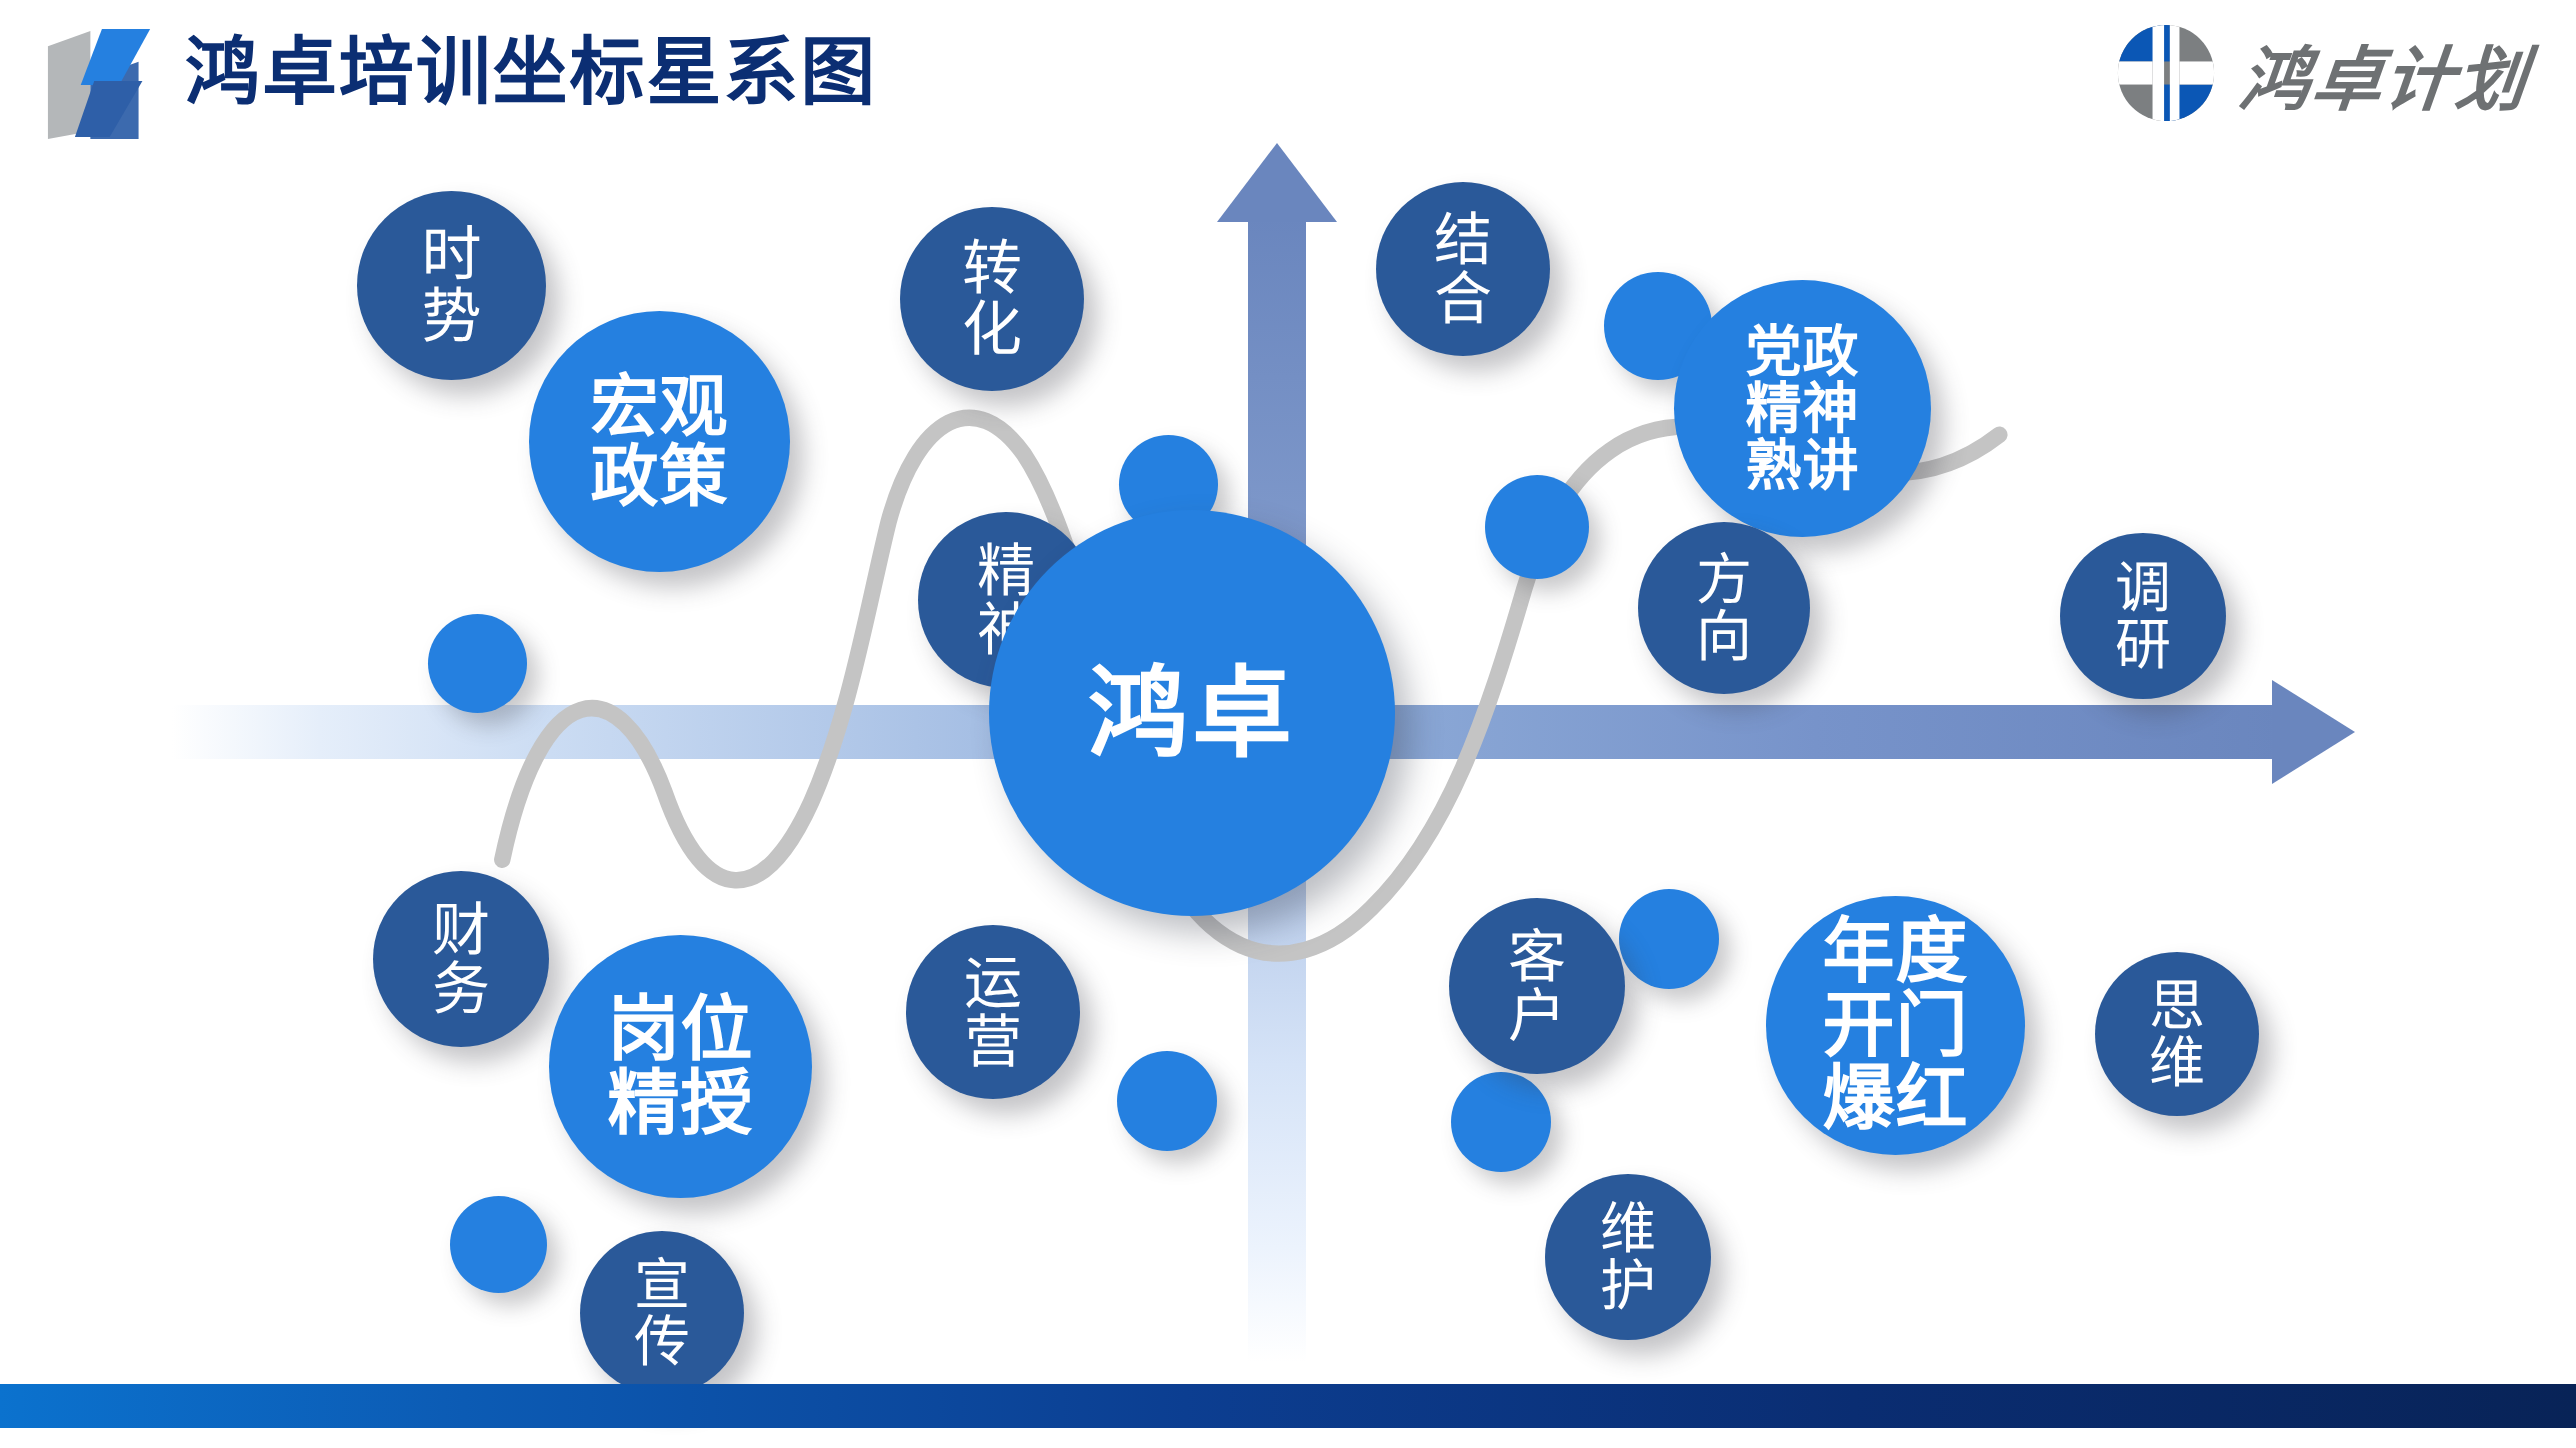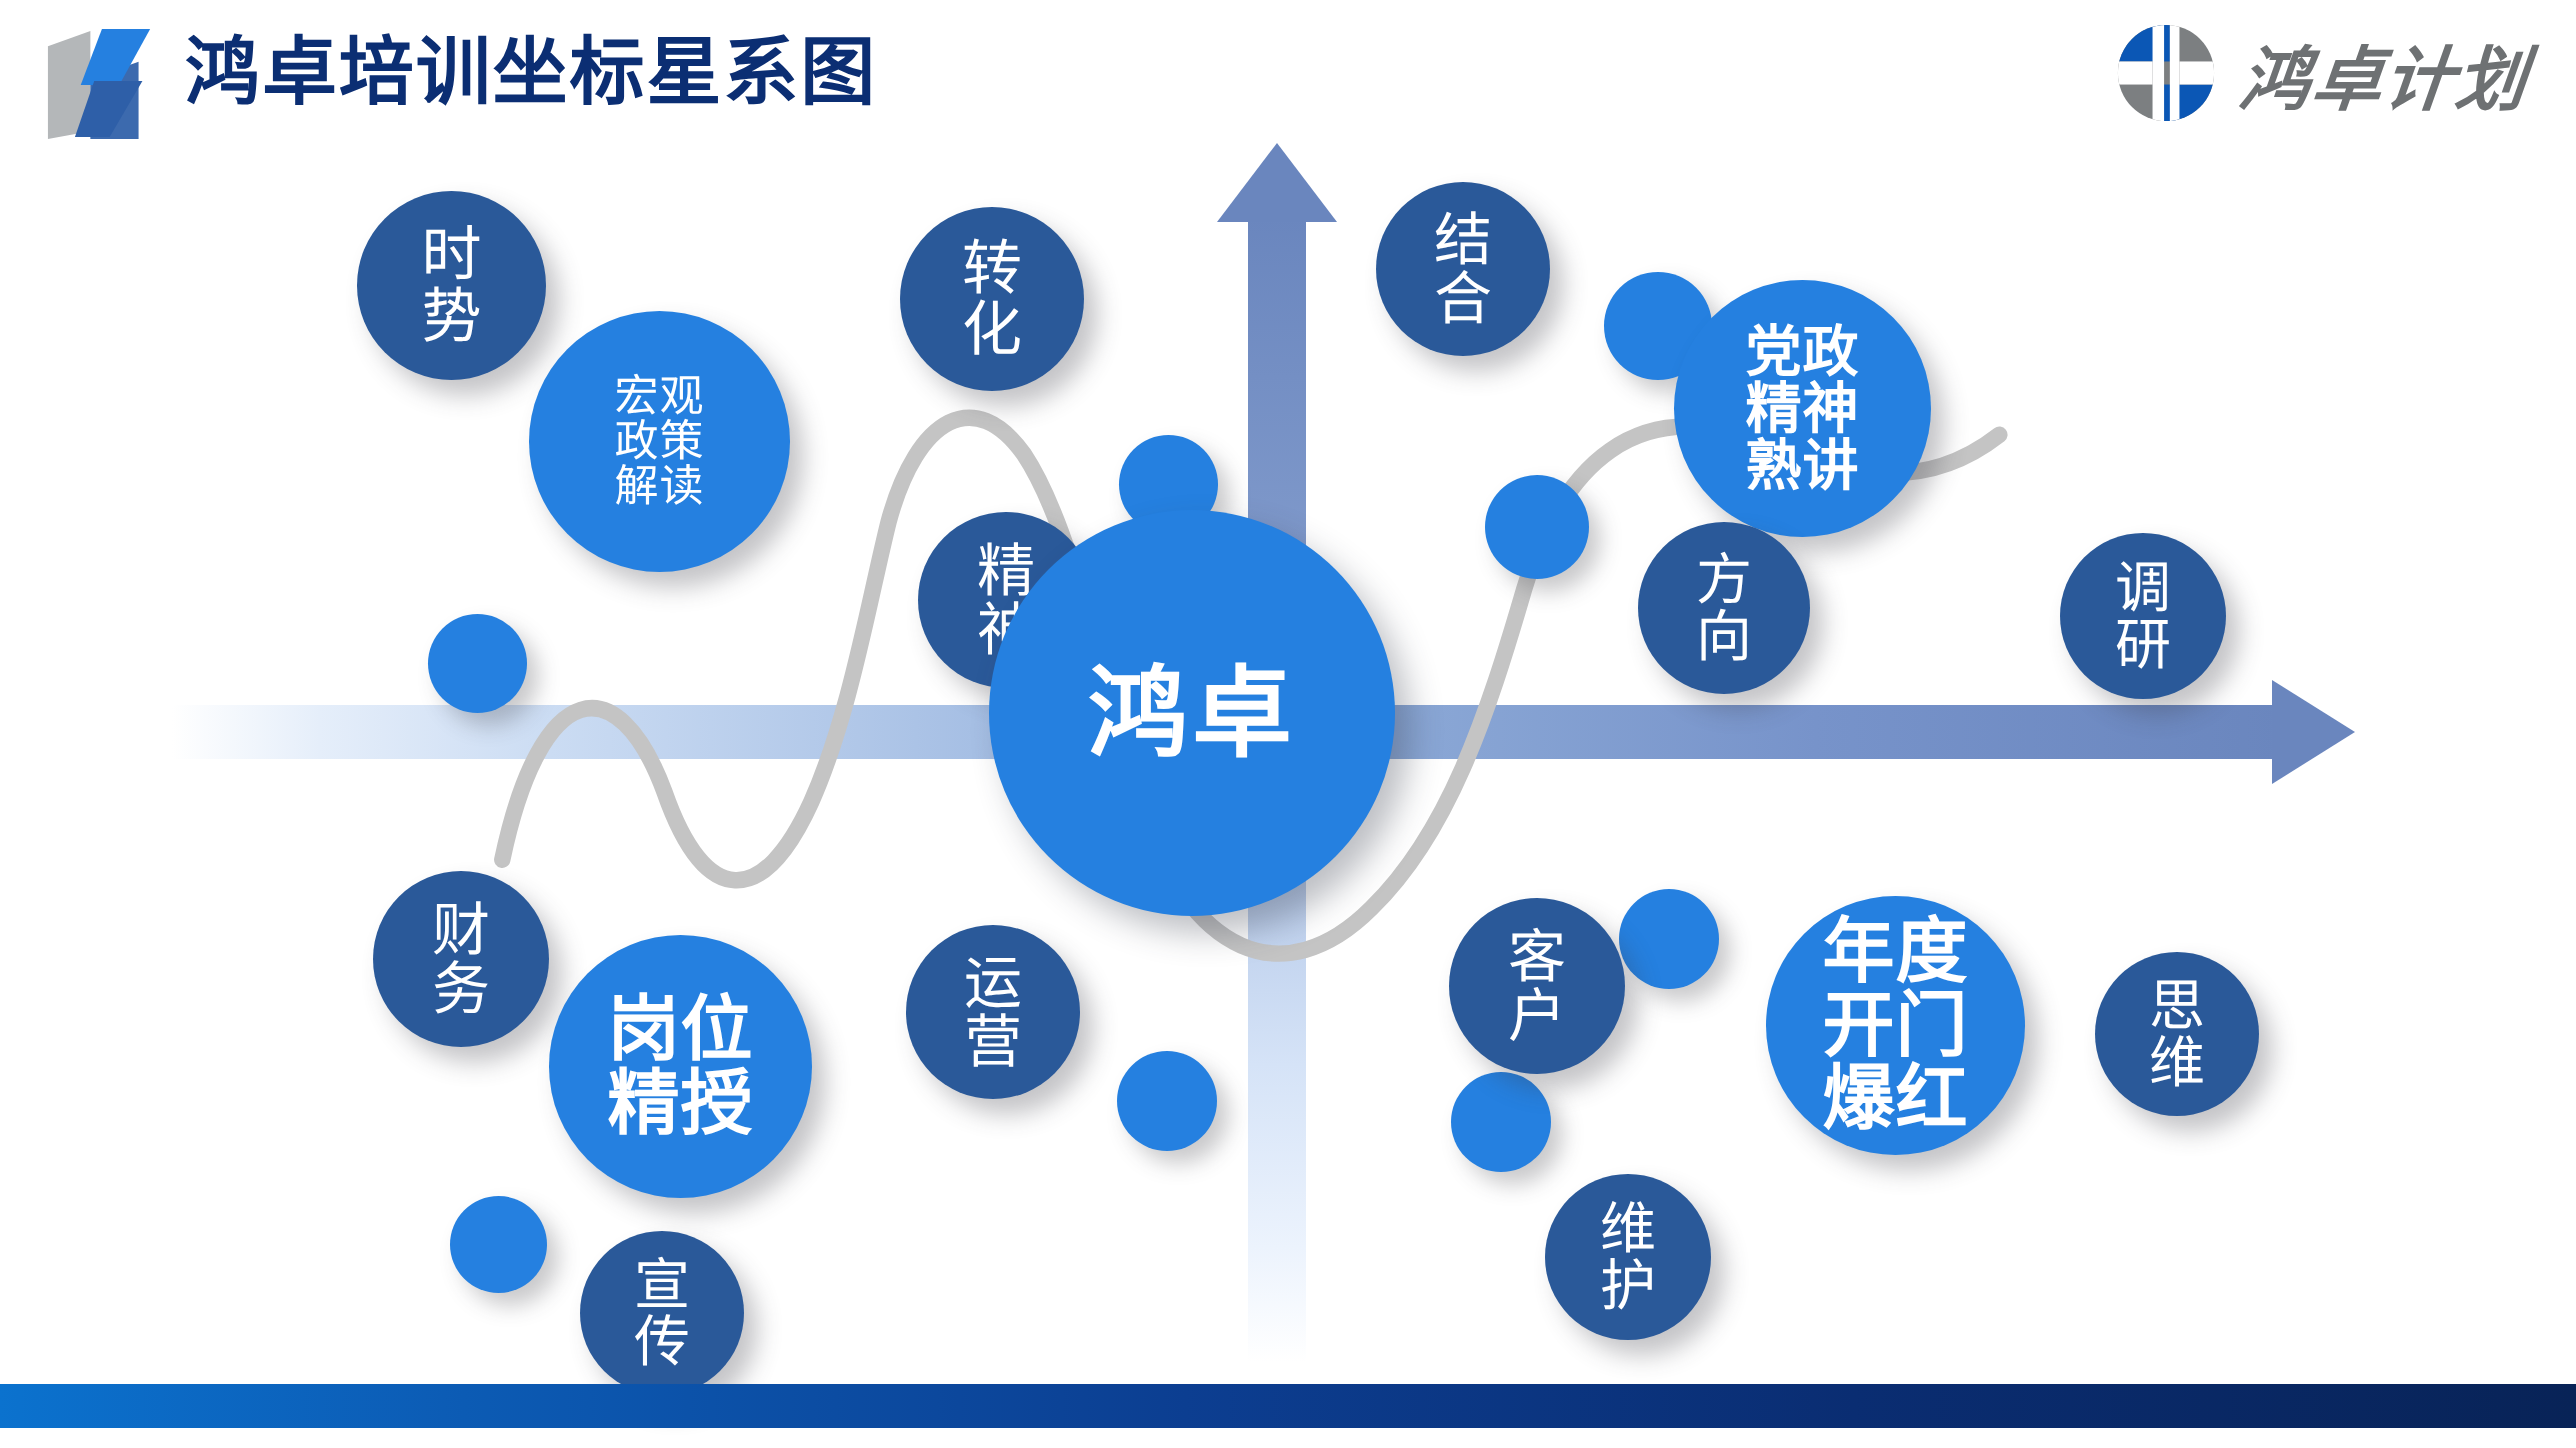--- a/index.html
+++ b/index.html
@@ -163,24 +163,23 @@
     </div>
 
   <div id="nodes-layer">
       <div class="node dark thin" style="left: 357px; top: 191px; width: 189px; height: 189px;">
         <span class="lbl" style="font-size: 60px; font-weight: 400; letter-spacing: 0px;">
           <span style="display:block">时</span>
           <span style="display:block">势</span>
         </span>
       </div>
       <div class="node bright bold" style="left: 529px; top: 311px; width: 261px; height: 261px;">
-        <span class="lbl" style="font-size: 44px; font-weight: 400; letter-spacing: 1px;">
+        <span class="lbl" style="font-size: 68px; font-weight: 700; letter-spacing: 1px;">
           <span style="display:block">宏观</span>
           <span style="display:block">政策</span>
-          <span style="display:block">解读</span>
         </span>
       </div>
       <div class="node dark thin" style="left: 900px; top: 207px; width: 184px; height: 184px;">
         <span class="lbl" style="font-size: 60px; font-weight: 400; letter-spacing: 0px;">
           <span style="display:block">转</span>
           <span style="display:block">化</span>
         </span>
       </div>
       <div class="node dark thin" style="left: 1376px; top: 182px; width: 174px; height: 174px;">
         <span class="lbl" style="font-size: 58px; font-weight: 400; letter-spacing: 0px;">

